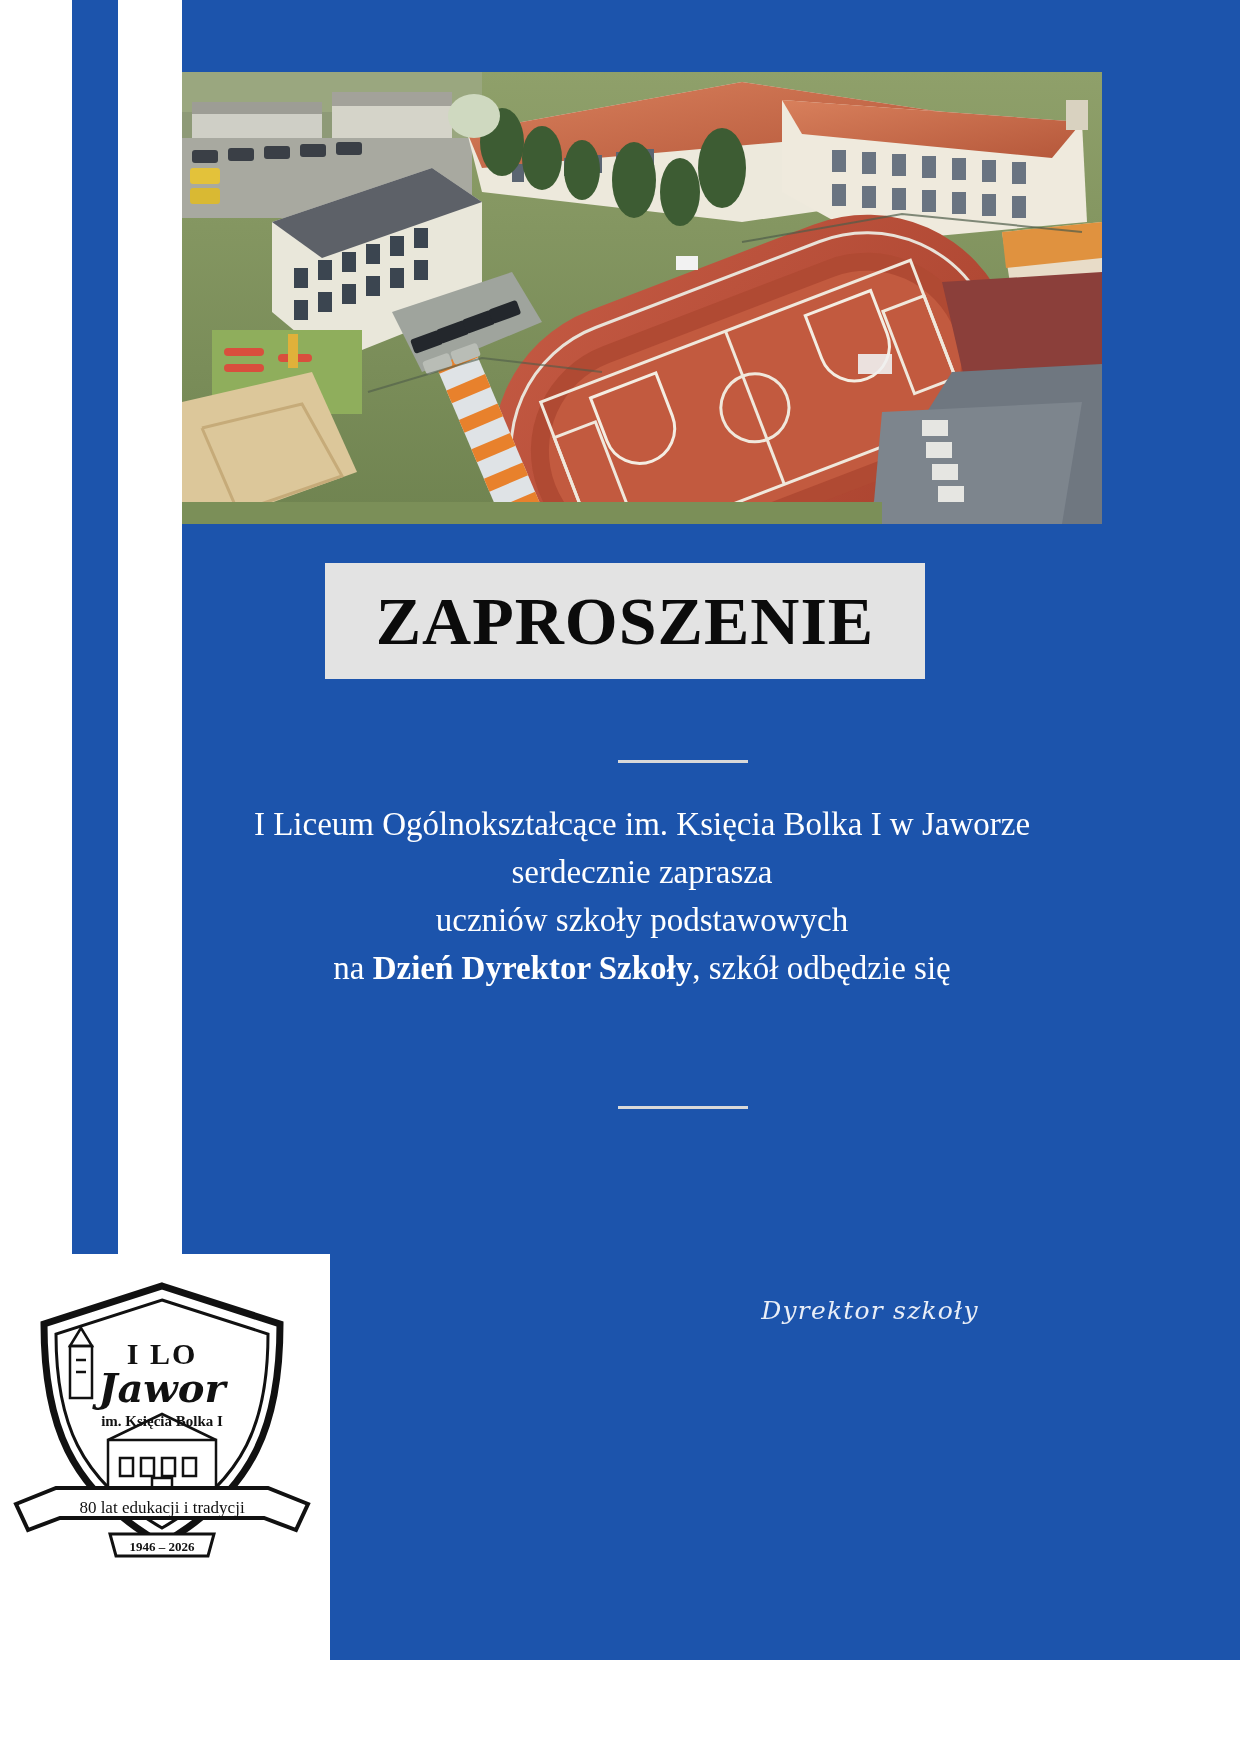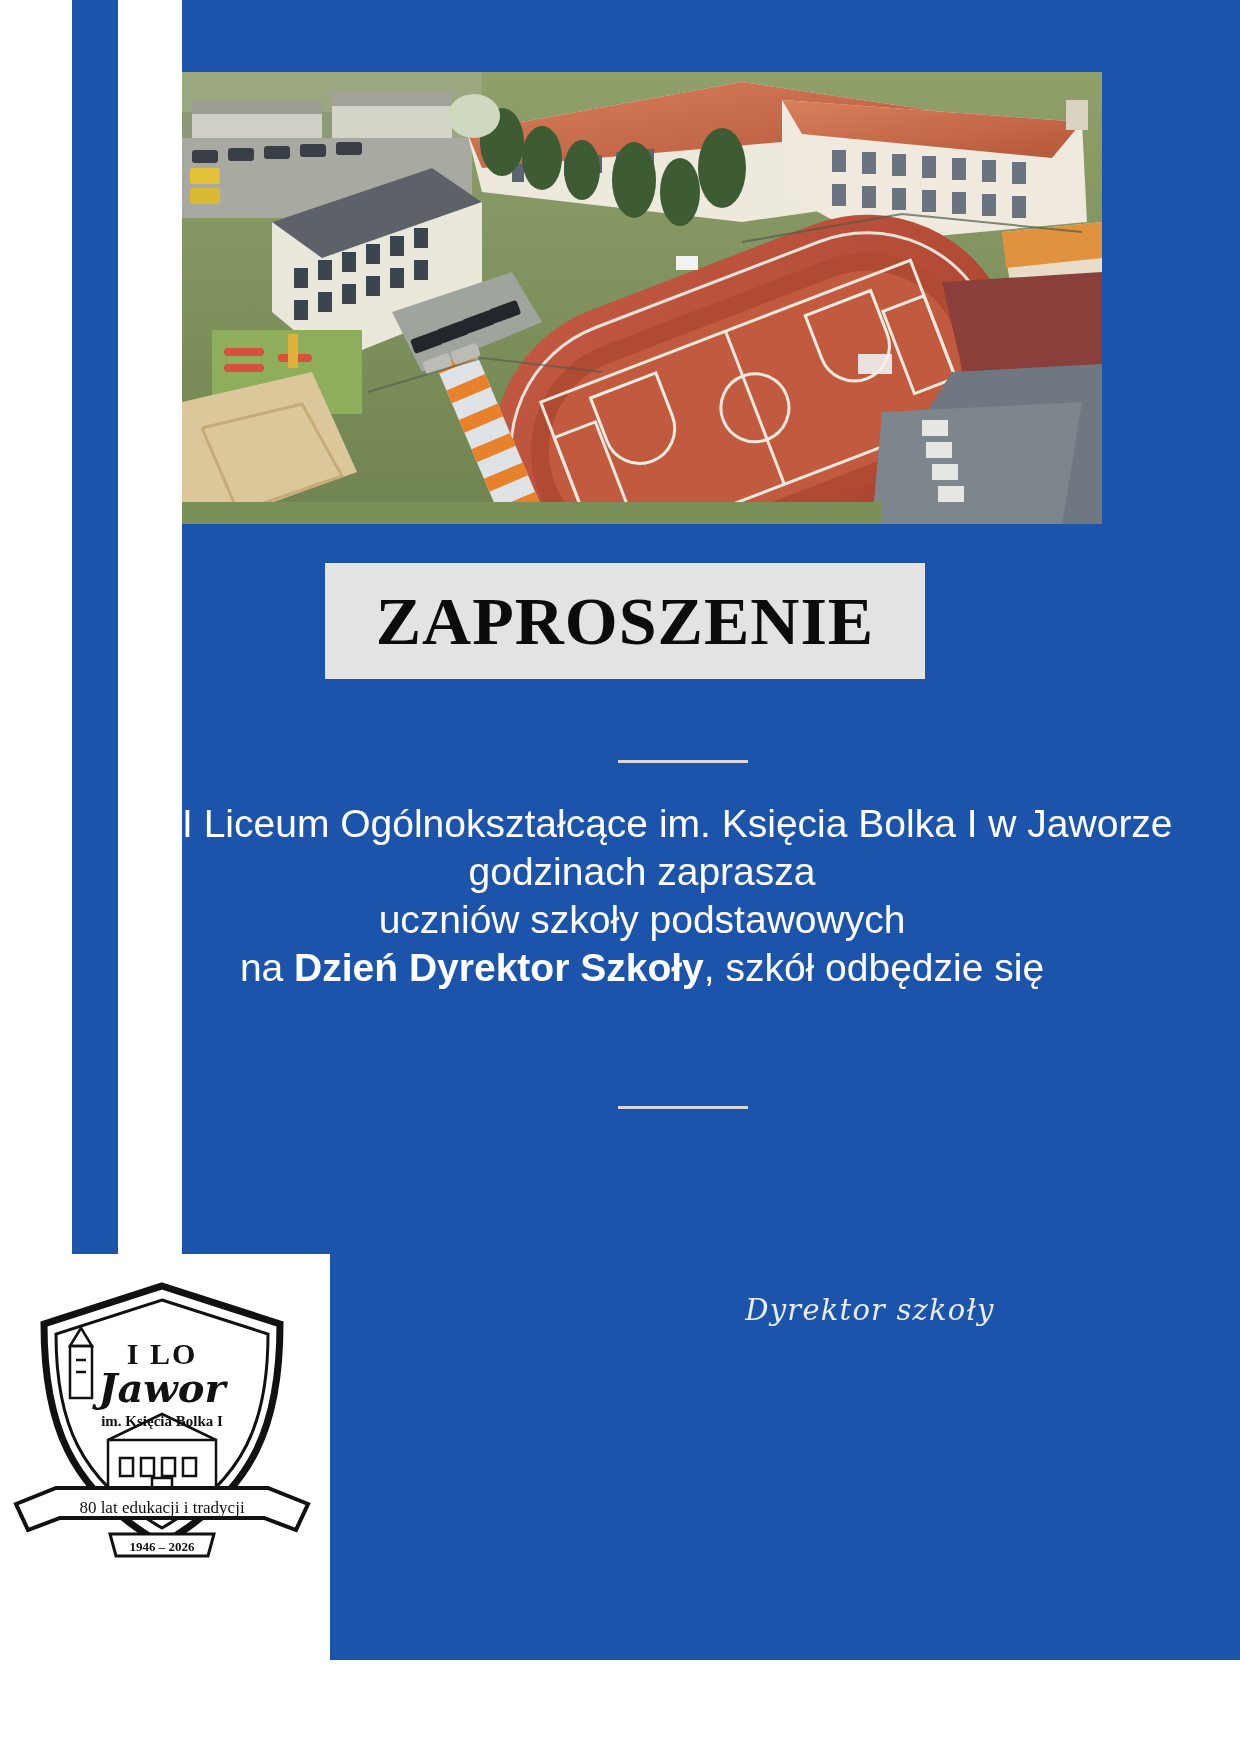--- a/index.html
+++ b/index.html
@@ -110,38 +110,38 @@
   .rule-bottom { top: 1106px; }
 
   
   .body-text {
     position: absolute;
     left: 182px;
     top: 800px;
     width: 920px;
     text-align: center;
     color: #ffffff;
-    font-family: Liberation Sans, sans-serif;
-    font-size: 39px;
+    font-family: Liberation Serif, serif;
+    font-size: 33px;
     line-height: 48px;
   }
   .body-text .line { display: block; white-space: nowrap; }
   .body-text b { font-weight: bold; }
 
   
   .signature {
     position: absolute;
     left: 640px;
     top: 1282px;
     width: 460px;
     text-align: center;
     color: #e9eef7;
     font-family: "DejaVu Serif", serif;
     font-style: italic;
-    font-size: 29px;
+    font-size: 25px;
     line-height: 57px;
     letter-spacing: 1.2px;
   }
   .signature .sig-line { display: block; }
 
   
   .logo {
     position: absolute;
     left: 12px;
     top: 1272px;
@@ -332,21 +332,21 @@
   </div>
 
   <div class="title-box">
     <span class="title">ZAPROSZENIE</span>
   </div>
 
   <div class="rule rule-top"></div>
 
   <div class="body-text">
     <span class="line">I Liceum Ogólnokształcące im. Księcia Bolka I w Jaworze</span>
-    <span class="line">godzinach zaprasza</span>
+    <span class="line">serdecznie zaprasza</span>
     <span class="line">uczniów szkoły podstawowych</span>
     <span class="line"><span>na </span><b>Dzień Dyrektor Szkoły</b><span>, szkół odbędzie się</span></span>
   </div>
 
   <div class="rule rule-bottom"></div>
 
   <div class="signature">
     <span class="sig-line">Dyrektor szkoły</span>
   </div>
 

